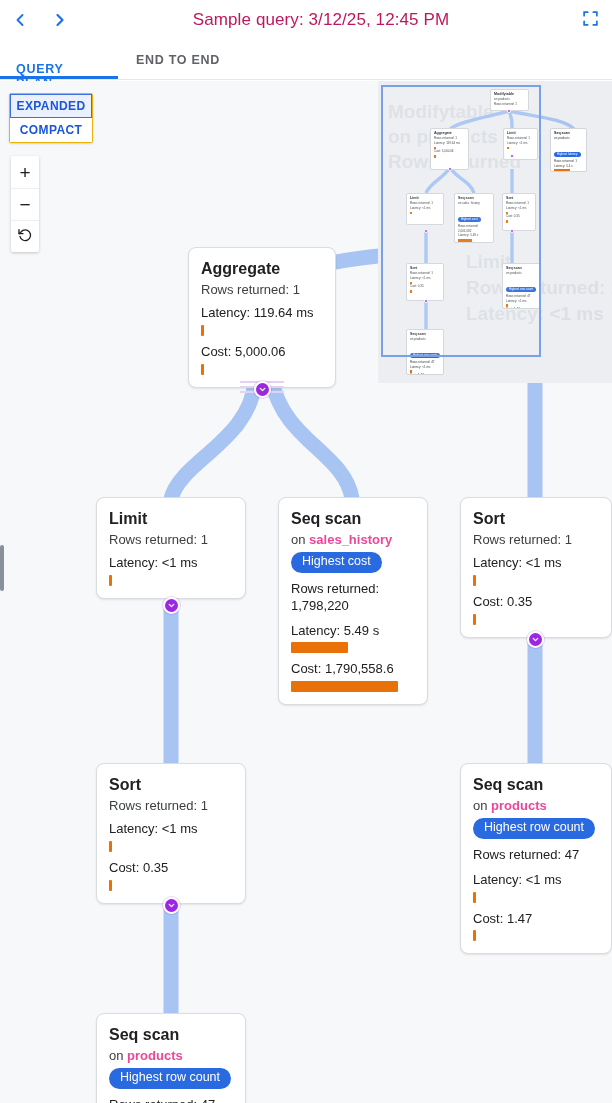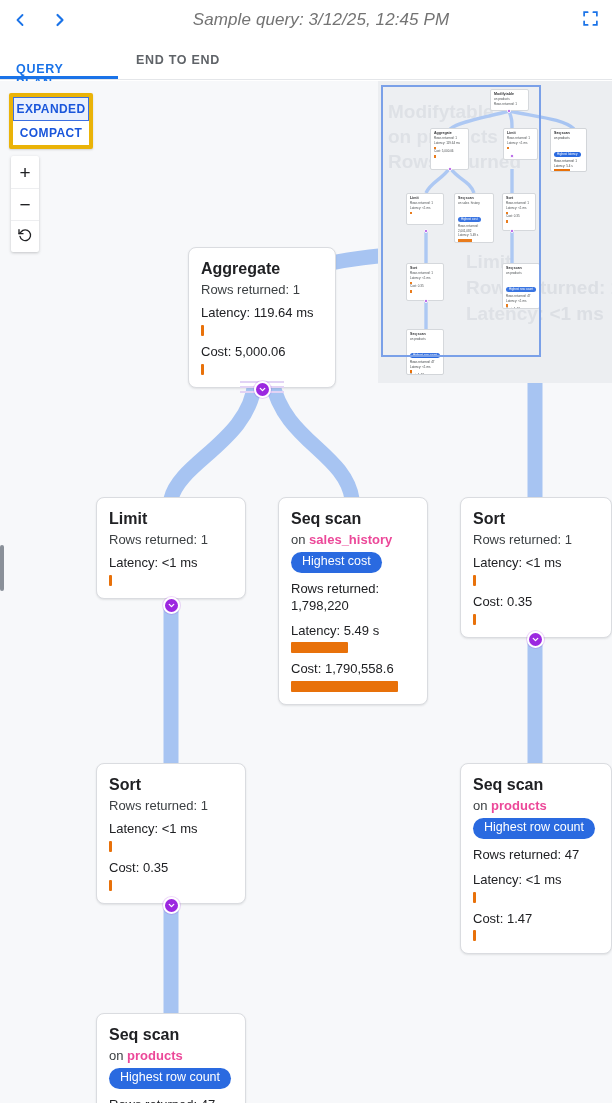--- a/index.html
+++ b/index.html
@@ -16,24 +16,23 @@
   .header {
     position: absolute; top: 0; left: 0; width: 612px; height: 40px;
     display: flex; align-items: center; background: #fff;
   }
   .nav-arrow {
     width: 40px; height: 40px; display: flex; align-items: center; justify-content: center;
     color: #1a73e8; cursor: pointer;
   }
   .nav-arrow svg { display: block; }
   .header-title {
-    flex: 1; text-align: center; font-size: 17px; color: #737373;
+    flex: 1; text-align: center; font-size: 17px; color: #be185d;
     letter-spacing: .1px; white-space: nowrap;
     margin-left: -6px;
-    font-style: italic;
   }
   .fullscreen-btn {
     width: 44px; height: 40px; display: flex; align-items: center; justify-content: center;
     color: #1a73e8; cursor: pointer;
   }
 
   
   .tabs {
     position: absolute; top: 40px; left: 0; width: 612px; height: 40px;
     display: flex; align-items: stretch; background: #fff;
@@ -56,21 +55,21 @@
   
   .canvas {
     position: absolute; top: 81px; left: 0; width: 612px; height: 1022px;
     background: #f7f8fa; overflow: hidden;
   }
   .edges { position: absolute; top: 0; left: 0; width: 612px; height: 1022px; }
 
   
   .mode-toggle {
     position: absolute; left: 9px; top: 12px; width: 84px;
-    background: #fff; border: 4px solid #eab308; border-radius: 2px;
+    background: #fff; border: 1px solid #eab308; border-radius: 2px;
     box-shadow: 0 1px 2px rgba(60,64,67,.2);
     z-index: 30;
   }
   .mode-btn {
     height: 24px; display: flex; align-items: center; justify-content: center;
     font-size: 12px; font-weight: bold; letter-spacing: .4px;
     color: #1a56db; cursor: pointer; background: #fff;
   }
   .mode-btn.active { background: #eaf0fd; border: 1.5px solid #3c6fe0; }
 

